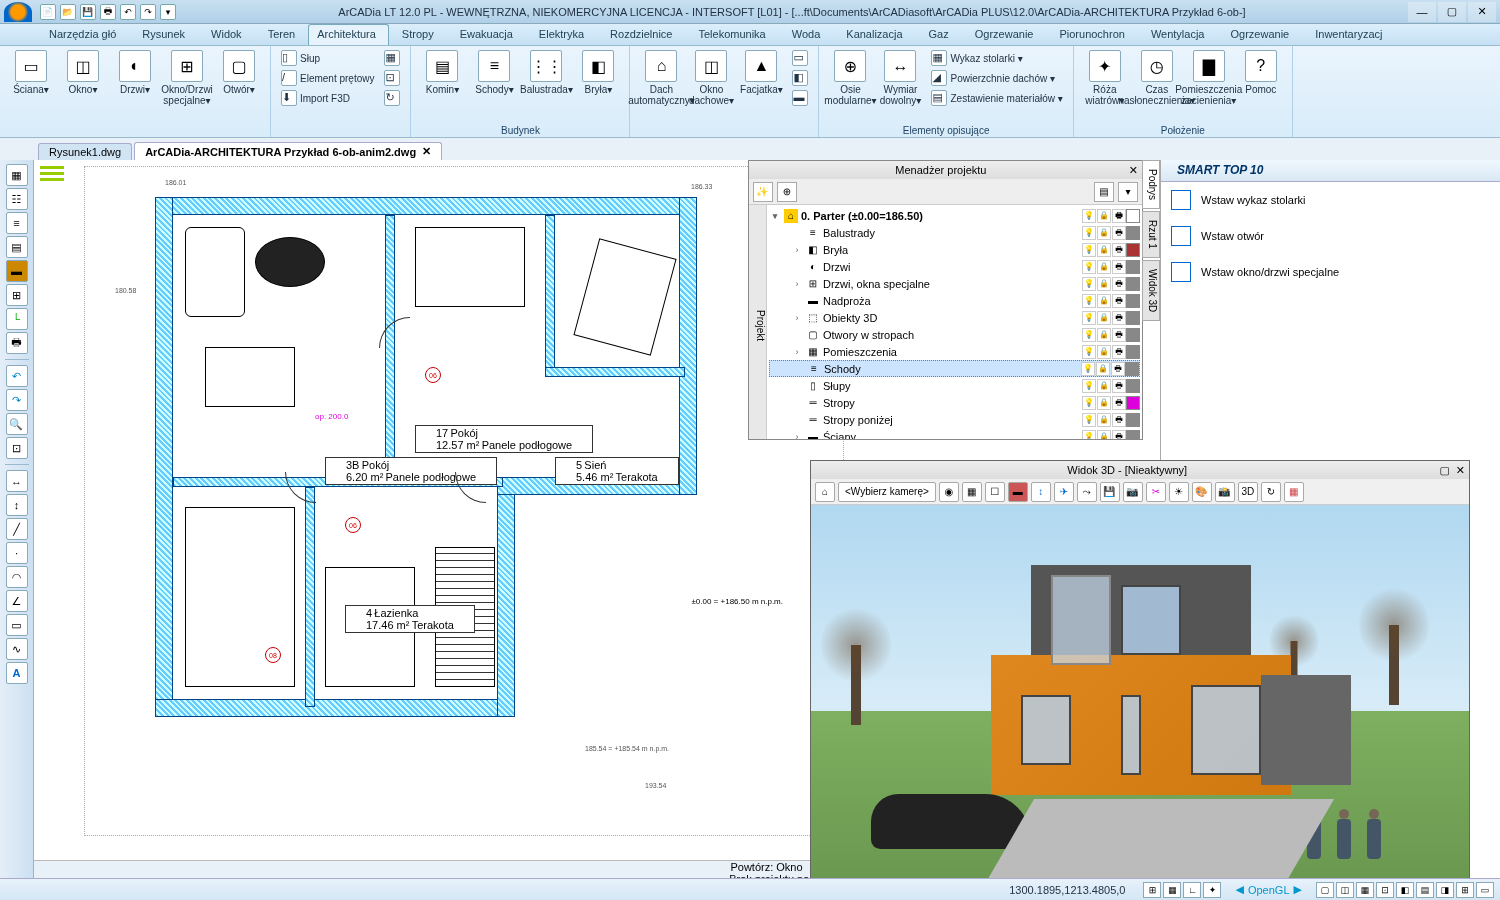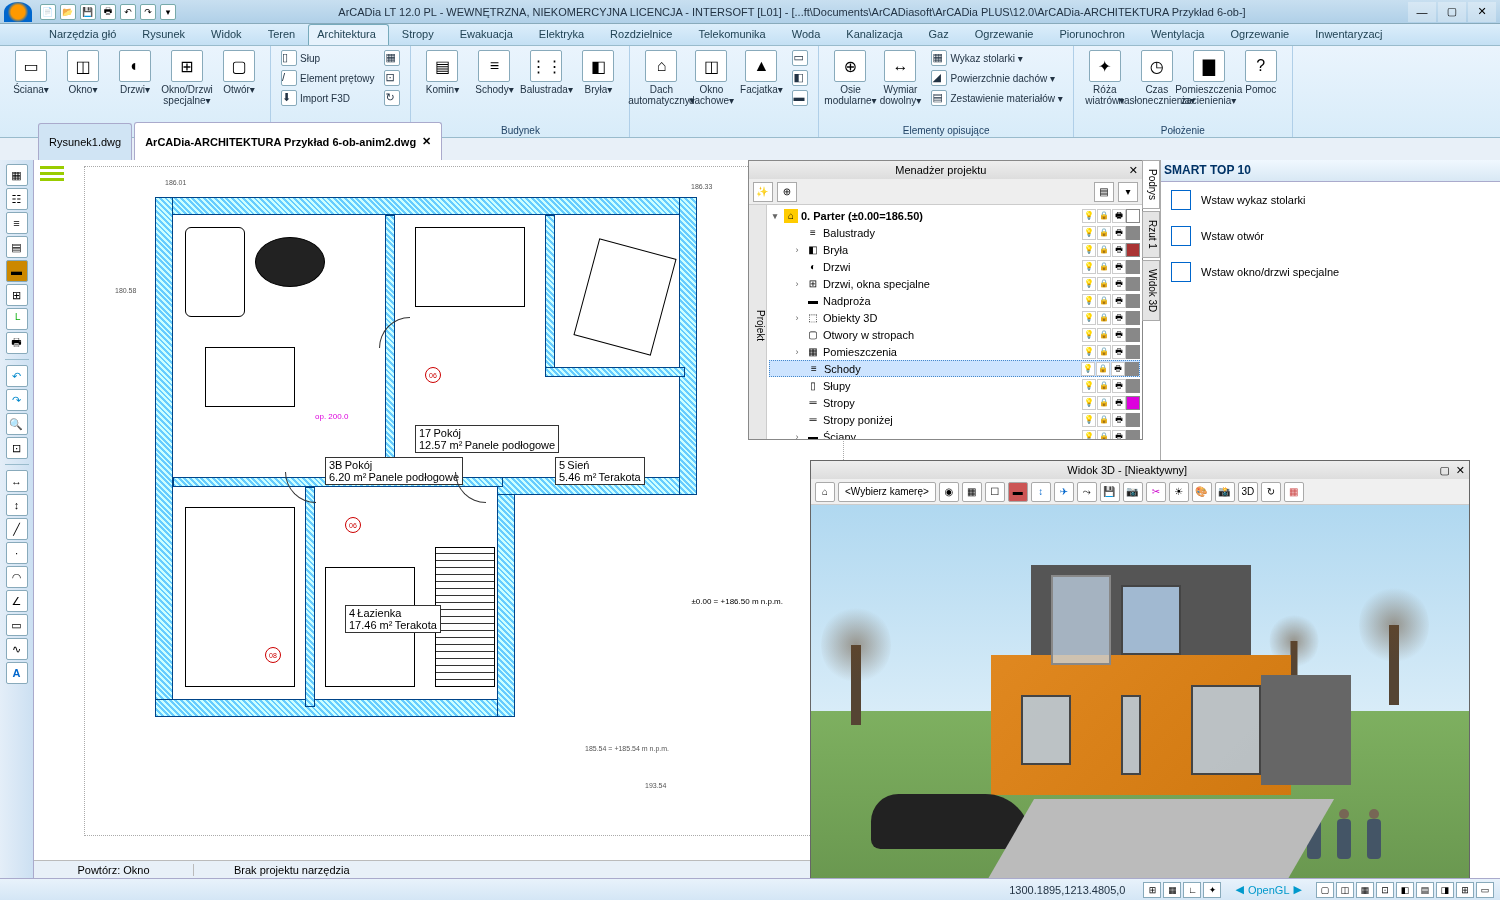--- a/index.html
+++ b/index.html
@@ -26,43 +26,43 @@
 .rgroup .lbl { text-align:center; font-size:10px; color:#246; padding-top:1px; }
 .bbtn { display:flex; flex-direction:column; align-items:center; width:50px; padding:2px; cursor:pointer; border-radius:3px; }
 .bbtn .ic { width:32px; height:32px; background:#fff; border:1px solid #8ab; border-radius:2px; display:flex; align-items:center; justify-content:center; font-size:16px; }
 .bbtn .tx { font-size:10px; color:#234; text-align:center; line-height:11px; margin-top:2px; }
 .sbtn { display:flex; align-items:center; gap:3px; padding:1px 4px; cursor:pointer; height:20px; border-radius:2px; font-size:10px; color:#234; white-space:nowrap; }
 .sbtn .ic { width:16px; height:16px; background:#fff; border:1px solid #8ab; border-radius:2px; }
 .vstack { display:flex; flex-direction:column; gap:0; }
 
 
 .doctabs { height:22px; background:#e8f0f8; display:flex; align-items:flex-end; padding-left:38px; }
-.doctabs .dtab { padding:12px 10px; background:#d0e4f4; border:1px solid #aac; border-bottom:none; border-radius:3px 3px 0 0; margin-right:2px; font-size:11px; cursor:pointer; display:flex; align-items:center; gap:6px;margin-top:32px; }
+.doctabs .dtab { padding:2px 10px; background:#d0e4f4; border:1px solid #aac; border-bottom:none; border-radius:3px 3px 0 0; margin-right:2px; font-size:11px; cursor:pointer; display:flex; align-items:center; gap:6px;margin-top:32px; }
 .doctabs .dtab.active { background:#fff; font-weight:bold; }
 
 
 .work { position:absolute; top:160px; left:0; right:0; bottom:22px; }
 
 .lt { position:absolute; left:0; top:0; bottom:0; width:34px; background:linear-gradient(90deg,#e4eef8,#cce0f2); display:flex; flex-direction:column; align-items:center; padding-top:4px; gap:2px; border-right:1px solid #aac; }
 .lt .sep { width:24px; height:1px; background:#9bc; margin:3px 0; }
 .lt span { width:22px; height:22px; background:#fff; border:1px solid #8ab; border-radius:2px; cursor:pointer; display:flex; align-items:center; justify-content:center; font-size:11px; }
 
 
 .canvas { position:absolute; left:34px; top:0; right:0; bottom:18px; background:#fff; overflow:hidden; }
 .canvas .burger { position:absolute; left:6px; top:6px; width:24px; height:18px; cursor:pointer; }
 .canvas .burger div { height:3px; background:#9c0; margin-bottom:3px; }
 .floorplan { position:absolute; left:50px; top:6px; width:760px; height:670px; border:1px dotted #aaa; background:#fff; overflow:hidden; }
 .fp-wall { position:absolute; background:repeating-linear-gradient(45deg,#6cf,#6cf 2px,#cff 2px,#cff 4px); border:1px solid #048; }
-.fp-label { position:absolute; font-size:8px; border:1px solid #333; background:#fff; padding:1px 3px; white-space:nowrap; }
+.fp-label { position:absolute; font-size:8px; border:1px solid #333; background:#fff; padding:1px 20px; white-space:nowrap; }
 .fp-dim { position:absolute; font-size:7px; color:#555; }
 .fp-door { position:absolute; width:30px; height:30px; }
 .fp-door::after { content:''; position:absolute; width:30px; height:30px; border:1px solid #333; border-radius:0 0 0 100%; border-top:none; border-right:none; }
 .fp-furn { position:absolute; border:1px solid #000; background:#fff; }
 .fp-red { position:absolute; border:1px solid #c00; border-radius:50%; width:16px; height:16px; color:#c00; font-size:7px; display:flex; align-items:center; justify-content:center; }
-.canvas-status { position:absolute; left:34px; right:0; bottom:0; height:18px; background:#e8f0f8; border-top:1px solid #bbb; display:flex; align-items:center; font-size:11px; }
+.canvas-status { position:absolute; left:34px; right:0; bottom:0; height:18px; background:#e8f0f8; border-top:1px solid #bbb; display:flex; align-items:center; font-size:11px;flex-direction:column; }
 
 
 .pm { position:absolute; top:0; right:0; width:395px; height:280px; background:#f4f4f4; border:1px solid #888; }
 .pm .hd { height:18px; background:linear-gradient(#eee,#ddd); display:flex; align-items:center; padding:0 4px; font-size:11px; }
 .pm .hd .ttl { flex:1; text-align:center; }
 .pm .tb { height:26px; background:#eee; border-bottom:1px solid #ccc; display:flex; align-items:center; padding:0 4px; gap:4px; }
 .pm .tb span { width:20px; height:20px; border:1px solid #aaa; background:#fff; cursor:pointer; display:flex; align-items:center; justify-content:center; font-size:10px; }
 .pm .sidet { position:absolute; left:0; top:44px; bottom:0; width:18px; background:#e8e8e8; writing-mode:vertical-rl; text-align:center; font-size:10px; padding-top:8px; cursor:pointer; border-right:1px solid #ccc; }
 .pm .tree { position:absolute; left:18px; top:44px; right:0; bottom:0; overflow:auto; background:#fff; padding:2px; }
 .tnode { display:flex; align-items:center; height:17px; font-size:11px; cursor:pointer; white-space:nowrap; }
@@ -74,21 +74,21 @@
 .tnode .acts span { width:14px; height:14px; border:1px solid #ccc; background:#fff; font-size:8px; display:flex; align-items:center; justify-content:center; }
 .tnode .sw { width:14px; height:14px; border:1px solid #888; }
 
 
 .rtabs { position:absolute; top:0; right:357px; width:18px; display:flex; flex-direction:column; }
 .rtabs .vt { writing-mode:vertical-rl; background:#e4e4e4; border:1px solid #aaa; padding:8px 1px; font-size:10px; cursor:pointer; margin-bottom:2px; }
 .rtabs .vt.active { background:#fff; }
 
 
 .smart { position:absolute; top:0; right:0; width:340px; bottom:0; background:#fff; border-left:1px solid #aaa; }
-.smart .hd { height:22px; background:linear-gradient(#f0f8ff,#d8e8f4); padding:3px 3px; font-weight:bold; color:#036; border-bottom:1px solid #aac; font-size:12px; }
+.smart .hd { height:22px; background:linear-gradient(#f0f8ff,#d8e8f4); padding:3px 16px; font-weight:bold; color:#036; border-bottom:1px solid #aac; font-size:12px;font-style:italic; }
 .smart .it { display:flex; align-items:center; height:36px; padding:0 10px; cursor:pointer; gap:10px; }
 .smart .it .ic { width:20px; height:20px; border:1px solid #06c; background:#fff; }
 
 
 .v3d { position:absolute; left:810px; top:300px; width:660px; height:420px; border:1px solid #666; background:#fff; }
 .v3d .hd { height:18px; background:linear-gradient(#eee,#ddd); display:flex; align-items:center; padding:0 4px; font-size:11px; }
 .v3d .hd .ttl { flex:1; text-align:center; }
 .v3d .tb { height:26px; background:#f0f0f0; border-bottom:1px solid #ccc; display:flex; align-items:center; padding:0 4px; gap:3px; }
 .v3d .tb span { width:20px; height:20px; border:1px solid #aaa; background:#fff; cursor:pointer; display:flex; align-items:center; justify-content:center; font-size:10px; border-radius:2px; }
 .v3d .tb .sel { padding:0 6px; width:auto; font-size:10px; }

